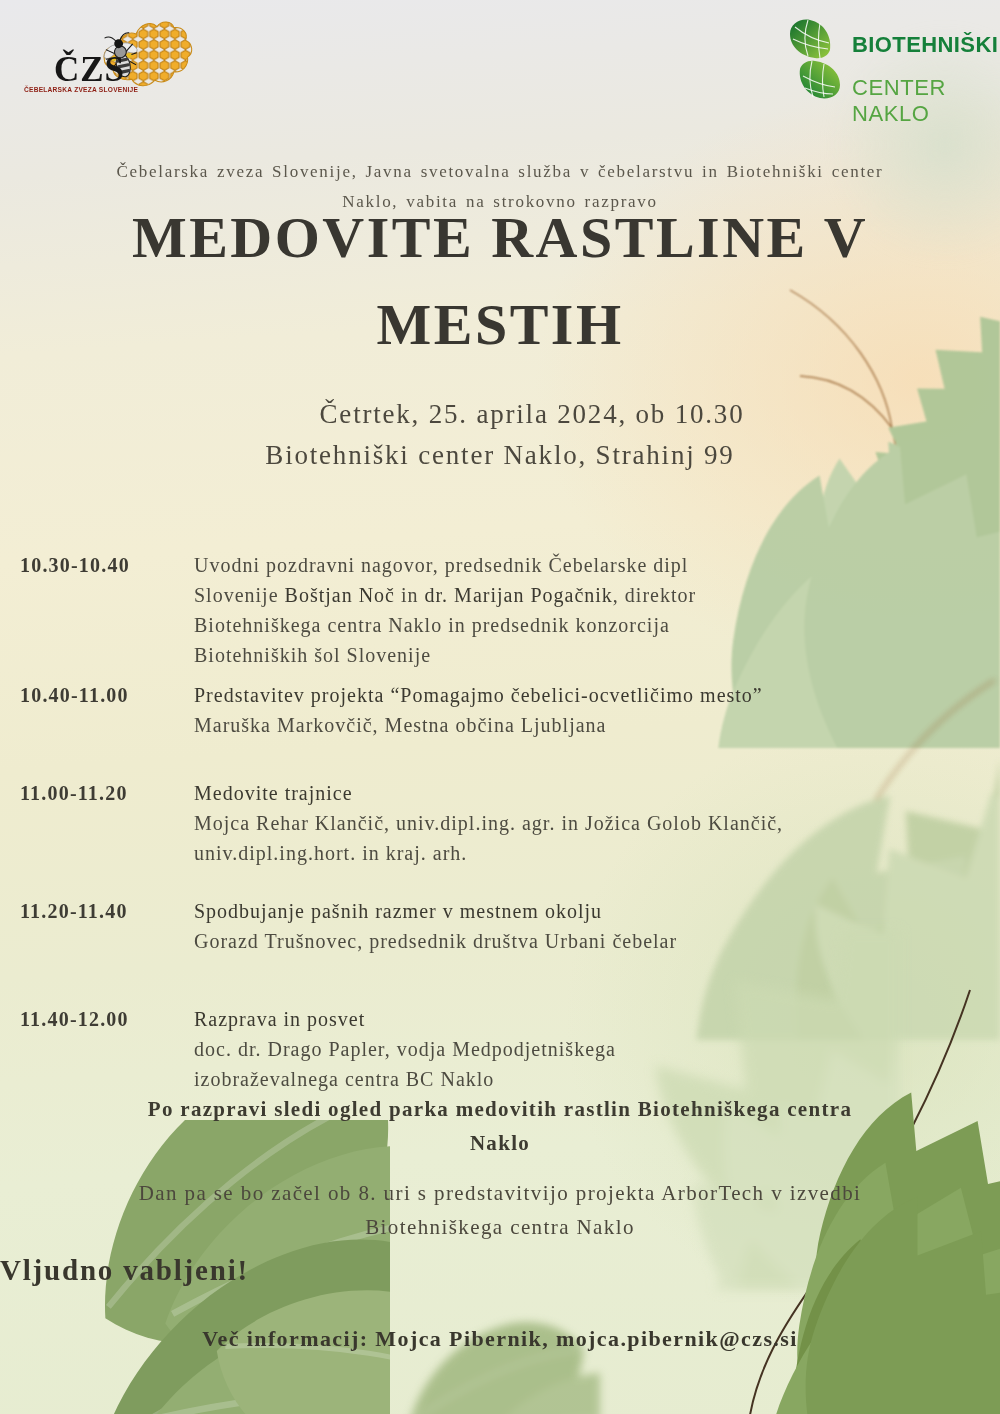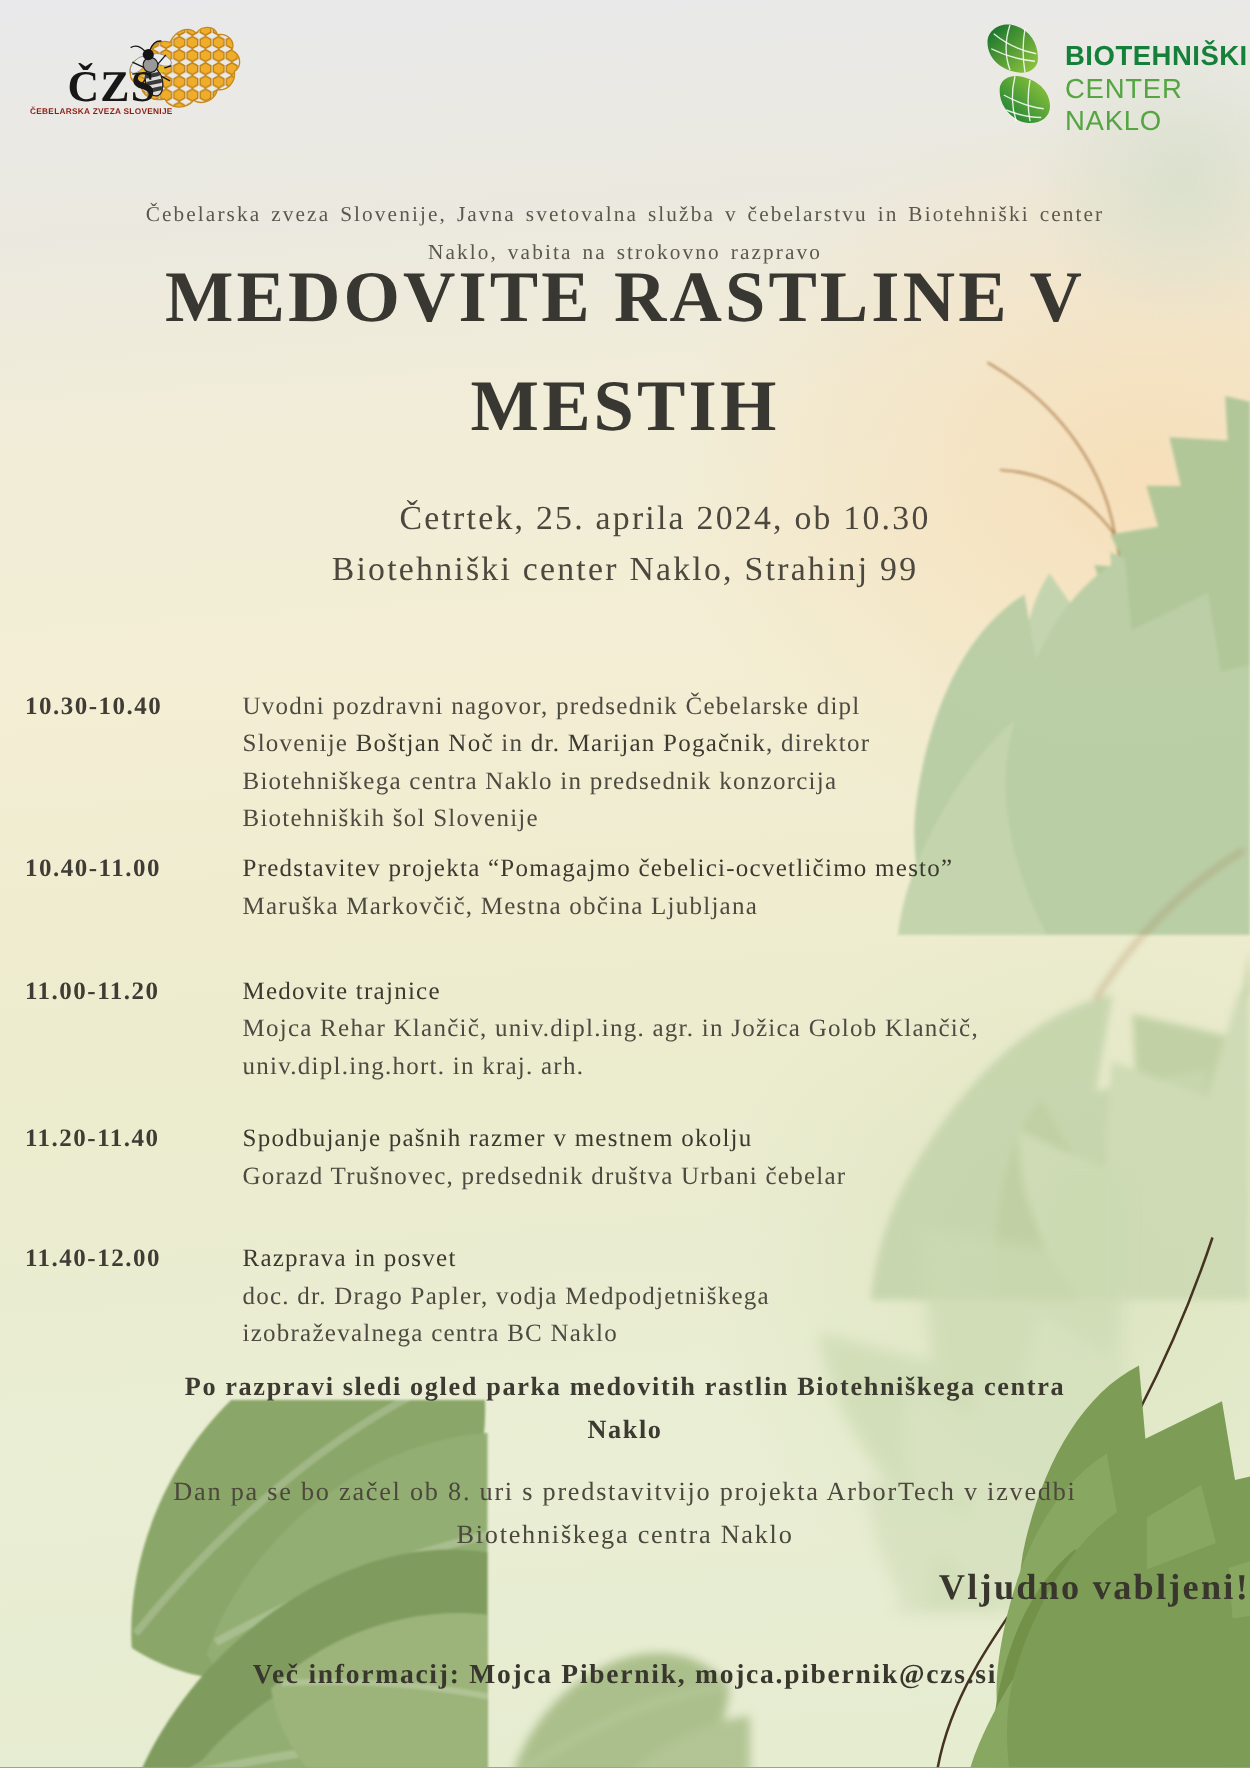--- a/index.html
+++ b/index.html
@@ -22,38 +22,38 @@
   .content{position:absolute;inset:0;z-index:5;padding-left:16px;}
 
   
   .czs{position:absolute;left:24px;top:18px;width:172px;height:76px;}
   .czs svg{position:absolute;right:0;top:0;}
   .czs-acronym{position:absolute;left:30px;top:34px;font-size:35px;font-weight:700;color:#171717;letter-spacing:1px;line-height:1;}
   .czs-name{position:absolute;left:0;top:68px;width:112px;text-align:center;font-family:"Liberation Sans",sans-serif;font-size:6.6px;font-weight:700;color:#8d1d12;letter-spacing:.25px;white-space:nowrap;}
   .bc{position:absolute;left:782px;top:16px;width:210px;height:84px;font-family:"Liberation Sans",sans-serif;}
   .bc svg{position:absolute;left:0;top:2px;}
   .bc-l1{position:absolute;left:70px;top:16px;font-size:22px;font-weight:700;color:#15803a;letter-spacing:.4px;}
-  .bc-l2{position:absolute;left:70px;top:42px;font-size:22px;font-weight:400;color:#55a542;letter-spacing:.6px;}
+  .bc-l2{position:absolute;left:70px;top:59px;font-size:22px;font-weight:400;color:#55a542;letter-spacing:.6px;}
 
   .intro{position:absolute;top:121px;left:0;width:100%;text-align:center;font-size:17px;line-height:30px;letter-spacing:1.7px;color:#5b574c;word-spacing:2px;margin-top:36px;}
   .title{position:absolute;top:194px;left:0;width:100%;margin:0;text-align:center;font-size:58px;line-height:87px;font-weight:700;letter-spacing:2.5px;color:#393731;}
   .ev-date{position:absolute;top:399px;left:0;width:100%;text-align:center;font-size:27px;letter-spacing:1.8px;color:#4c483e;margin-left:32px;}
   .ev-venue{position:absolute;top:440px;left:0;width:100%;text-align:center;font-size:27px;letter-spacing:1.8px;color:#4c483e;}
 
   .schedule{position:absolute;top:550px;left:20px;width:944px;}
   .sched-row{display:flex;align-items:flex-start;}
   .sched-time{flex:0 0 174px;font-size:20px;font-weight:700;letter-spacing:1.2px;color:#3e3c34;line-height:30px;}
   .sched-body{flex:1;font-size:20px;letter-spacing:1px;color:#4d4b41;}
   .sched-line{line-height:30px;min-height:30px;}
   .sched-line .b{font-weight:400;color:#3b3930;}
-  .mb1{margin-bottom:10px;}.mb2{margin-bottom:38px;}.mb3{margin-bottom:28px;}.mb4{margin-bottom:36px;}
+  .mb1{margin-bottom:10px;}.mb2{margin-bottom:38px;}.mb3{margin-bottom:28px;}.mb4{margin-bottom:48px;}
 
   .after-note{position:absolute;top:1092px;left:0;width:100%;text-align:center;font-size:21px;font-weight:700;line-height:34px;letter-spacing:1.3px;color:#3d3b31;}
   .morning-note{position:absolute;top:1176px;left:0;width:100%;text-align:center;font-size:21px;line-height:34px;letter-spacing:1.4px;color:#4c483d;}
-  .invitation{position:absolute;top:1254px;left:0;width:100%;text-align:right;font-size:29px;font-weight:700;letter-spacing:1.8px;color:#39372d;}
+  .invitation{position:absolute;top:1254px;left:0;width:100%;text-align:left;font-size:29px;font-weight:700;letter-spacing:1.8px;color:#39372d;}
   .contact{position:absolute;top:1326px;left:0;width:100%;text-align:center;font-size:22px;font-weight:700;letter-spacing:1.4px;color:#39372d;}
 </style>
 </head>
 <body>
 
 <div class="poster">
 
   <svg width="0" height="0" style="position:absolute" aria-hidden="true">
     <defs>
       <symbol id="fan" viewBox="-26 -50 52 52" overflow="visible">

